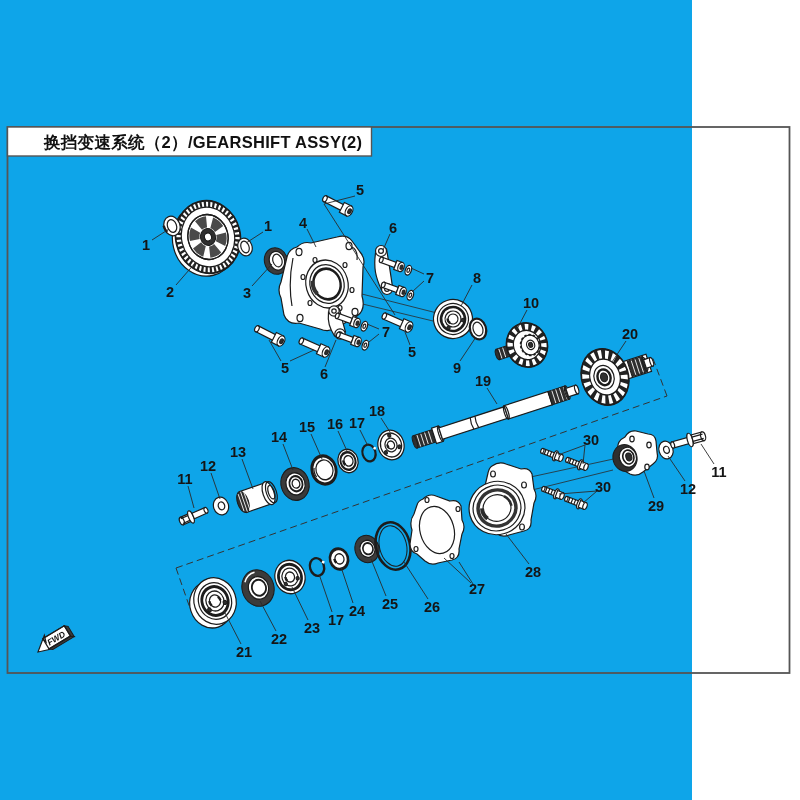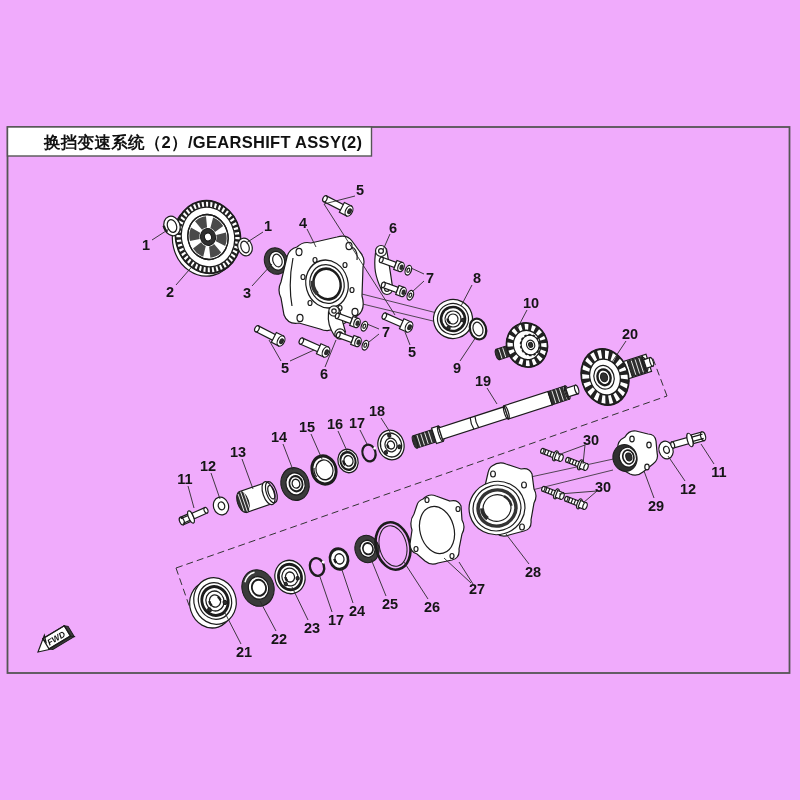--- a/index.html
+++ b/index.html
@@ -1,16 +1,16 @@
 <!DOCTYPE html>
 <html><head>
 <meta charset="utf-8">
 <style>
   html,body{margin:0;padding:0;background:#fff;}
-  .stage{position:relative;width:800px;height:800px;background:#f0abfc;font-family:"Liberation Sans",sans-serif;}
+  .stage{position:relative;width:692px;height:800px;background:#0ea5e9;font-family:"Liberation Sans",sans-serif;}
   svg{position:absolute;left:0;top:0;}
   .frame{fill:none;stroke:#555;stroke-width:1.8;}
   .titlebox{fill:#fff;stroke:#555;stroke-width:1.4;}
   .title{font:bold 16.5px "Liberation Sans",sans-serif;fill:#111;letter-spacing:.3px;}
   .callout{font:bold 14.5px "Liberation Sans",sans-serif;fill:#151515;text-anchor:middle;}
   .leader{stroke:#2a2a2a;stroke-width:0.9;fill:none;}
   .ln{fill:none;stroke:#1c1c1c;stroke-width:1.2;}
   .fw{fill:#fff;stroke:#1c1c1c;stroke-width:1.2;}
   .fd{fill:#3b3b3b;stroke:#1c1c1c;stroke-width:1;}
   .fk{fill:#2f2f2f;stroke:#1c1c1c;stroke-width:1;}

